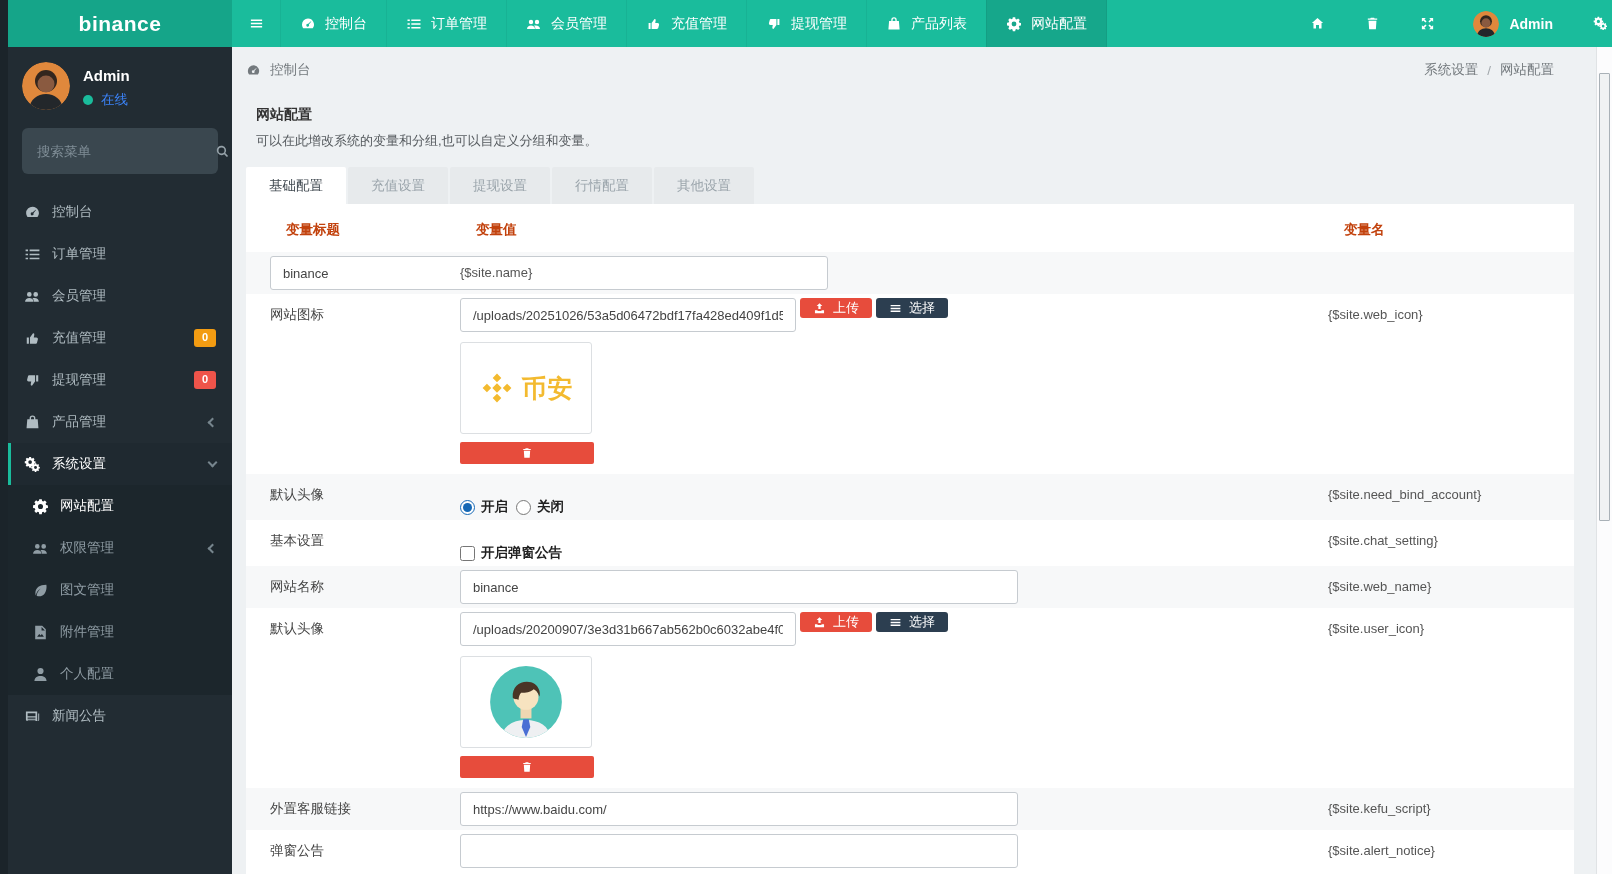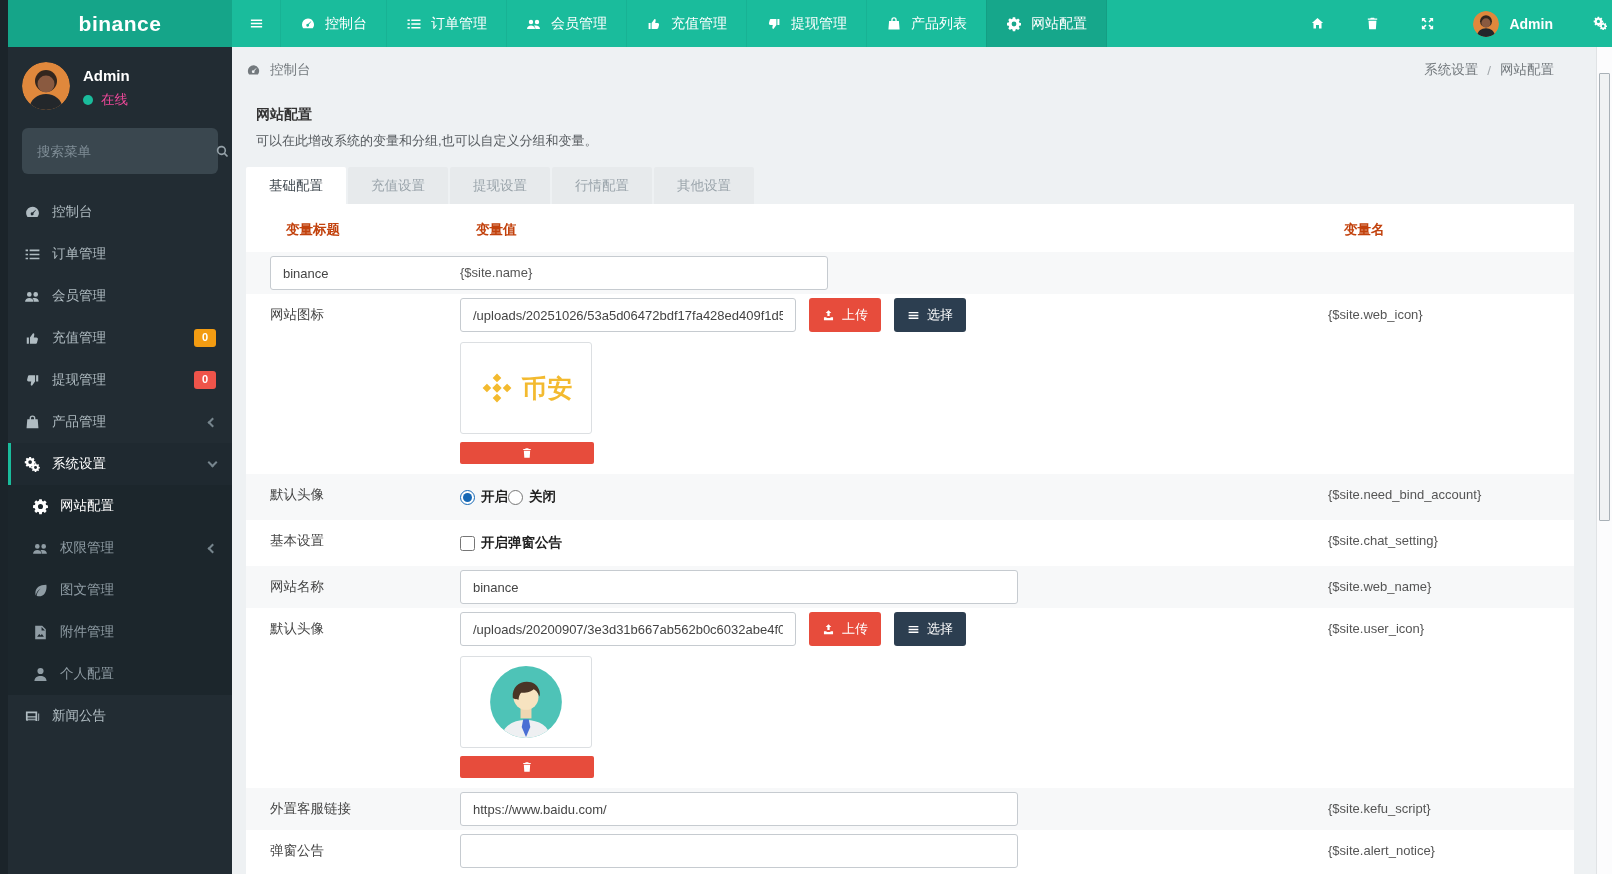--- a/index.html
+++ b/index.html
@@ -27,21 +27,21 @@
   .tr-user { display:flex; align-items:center; gap:10px; padding:0 14px 0 18px; cursor:pointer; }
   .tr-avatar { width:26px; height:26px; border-radius:50%; overflow:hidden; flex:none; }
   .tr-name { font-weight:bold; font-size:14px; }
   .tr-gears { padding:0 4px 0 26px; }
 
   
   .sidebar { position:absolute; left:8px; top:47px; bottom:0; width:224px; background:#222c33; z-index:40; }
   .user-panel { display:flex; gap:13px; padding:15px 14px 8px; }
   .u-avatar { width:48px; height:48px; border-radius:50%; overflow:hidden; flex:none; }
   .u-name { font-weight:bold; color:#fff; font-size:15px; margin-top:5px; }
-  .u-status { margin-top:7px; font-size:13.5px; color:#ec4899; display:flex; align-items:center; gap:8px; }
+  .u-status { margin-top:7px; font-size:13.5px; color:#3b82f6; display:flex; align-items:center; gap:8px; }
   .dot { width:10px; height:10px; border-radius:50%; background:#1abc9c; }
   .search { margin:10px 14px 0; height:46px; background:#3a474f; border-radius:6px; display:flex; align-items:center; padding:0 15px; }
   .search input { flex:1; background:transparent; border:none; outline:none; color:#cfd8dc; font-size:13.5px; font-family:inherit; }
   .search input::placeholder { color:#7f8d96; }
   .search .ic { color:#95a1a8; width:16px; height:16px; }
   .menu { margin-top:17px; list-style:none; }
   .mi { height:42px; display:flex; align-items:center; padding:0 16px; font-size:13.5px; color:#b0bcc2; cursor:pointer; }
   .mi .ic { width:17px; height:17px; margin-right:11px; }
   .badge { margin-left:auto; font-size:11px; font-weight:bold; color:#fff; padding:2px 8px; border-radius:3px; line-height:1.2; }
   .badge.orange { background:#f39c12; }
@@ -68,29 +68,29 @@
   .tab { height:37px; padding:0 23px; display:flex; align-items:center; font-size:13.5px; color:#9aa4ab; background:#e7eaec; margin-right:2px; border-radius:2px 2px 0 0; border:none; cursor:pointer; font-family:inherit; }
   .tab.active { background:#fff; color:#404950; }
   .panel-body { background:#fff; padding-bottom:60px; min-height:640px; }
   .thead, .row { display:grid; grid-template-columns:190px 868px 1fr; padding:4px 24px; align-items:start; }
   .thead { padding:17px 40px 13px; font-weight:bold; font-size:13.5px; color:#c2410c; }
   .row.striped { background:#f7f8f9; }
   .c-title { font-size:13.5px; color:#444; line-height:34px; }
   .c-var { font-size:13px; color:#555; line-height:34px; }
   .inp { height:34px; border:1px solid #c6cbd0; border-radius:3px; padding:0 12px; font-size:13px; color:#444; background:#fff; width:558px; font-family:inherit; outline:none; }
   .inp.sm { width:336px; }
-  .btn { height:34px; border:none; border-radius:3px; color:#fff; font-size:13px; display:inline-flex; align-items:center; gap:7px; padding:0 13px; margin-left:13px; cursor:pointer; vertical-align:top; font-family:inherit; }
+  .btn { height:20px; border:none; border-radius:3px; color:#fff; font-size:13px; display:inline-flex; align-items:center; gap:7px; padding:0 13px; margin-left:4px; cursor:pointer; vertical-align:top; font-family:inherit; }
   .btn .ic { width:13px; height:13px; }
   .btn.upload { background:#e74c3c; }
   .btn.choose { background:#2c3e50; }
   .preview { width:132px; height:92px; border:1px solid #dcdfe2; border-radius:3px; background:#fff; display:flex; align-items:center; justify-content:center; gap:7px; margin-top:10px; }
   .preview .logo-text { font-size:25px; font-weight:bold; color:#f3ba2f; letter-spacing:1px; }
   .del-btn { width:134px; height:22px; background:#e74c3c; border:none; border-radius:2px; margin-top:8px; margin-bottom:6px; display:flex; align-items:center; justify-content:center; color:#fff; cursor:pointer; }
   .del-btn .ic { width:12px; height:12px; }
-  .opt-group { display:flex; align-items:center; gap:0; min-height:38px; }
+  .opt-group { display:flex; align-items:flex-end; gap:8px; min-height:38px; }
   .opt { display:flex; align-items:center; gap:6px; font-weight:bold; color:#222; font-size:13.5px; cursor:pointer; }
   .opt input { width:15px; height:15px; accent-color:#1668b5; cursor:pointer; }
 
   
   .scroll { position:absolute; top:47px; right:0; bottom:0; width:16px; background:#fcfcfd; border-left:1px solid #e0e3e5; z-index:55; }
   .thumb { position:absolute; left:2px; width:11px; top:26px; height:448px; background:#f0f2f3; border:1px solid #a9b1b7; border-radius:1px; cursor:pointer; }
 </style>
 </head>
 <body>
 

